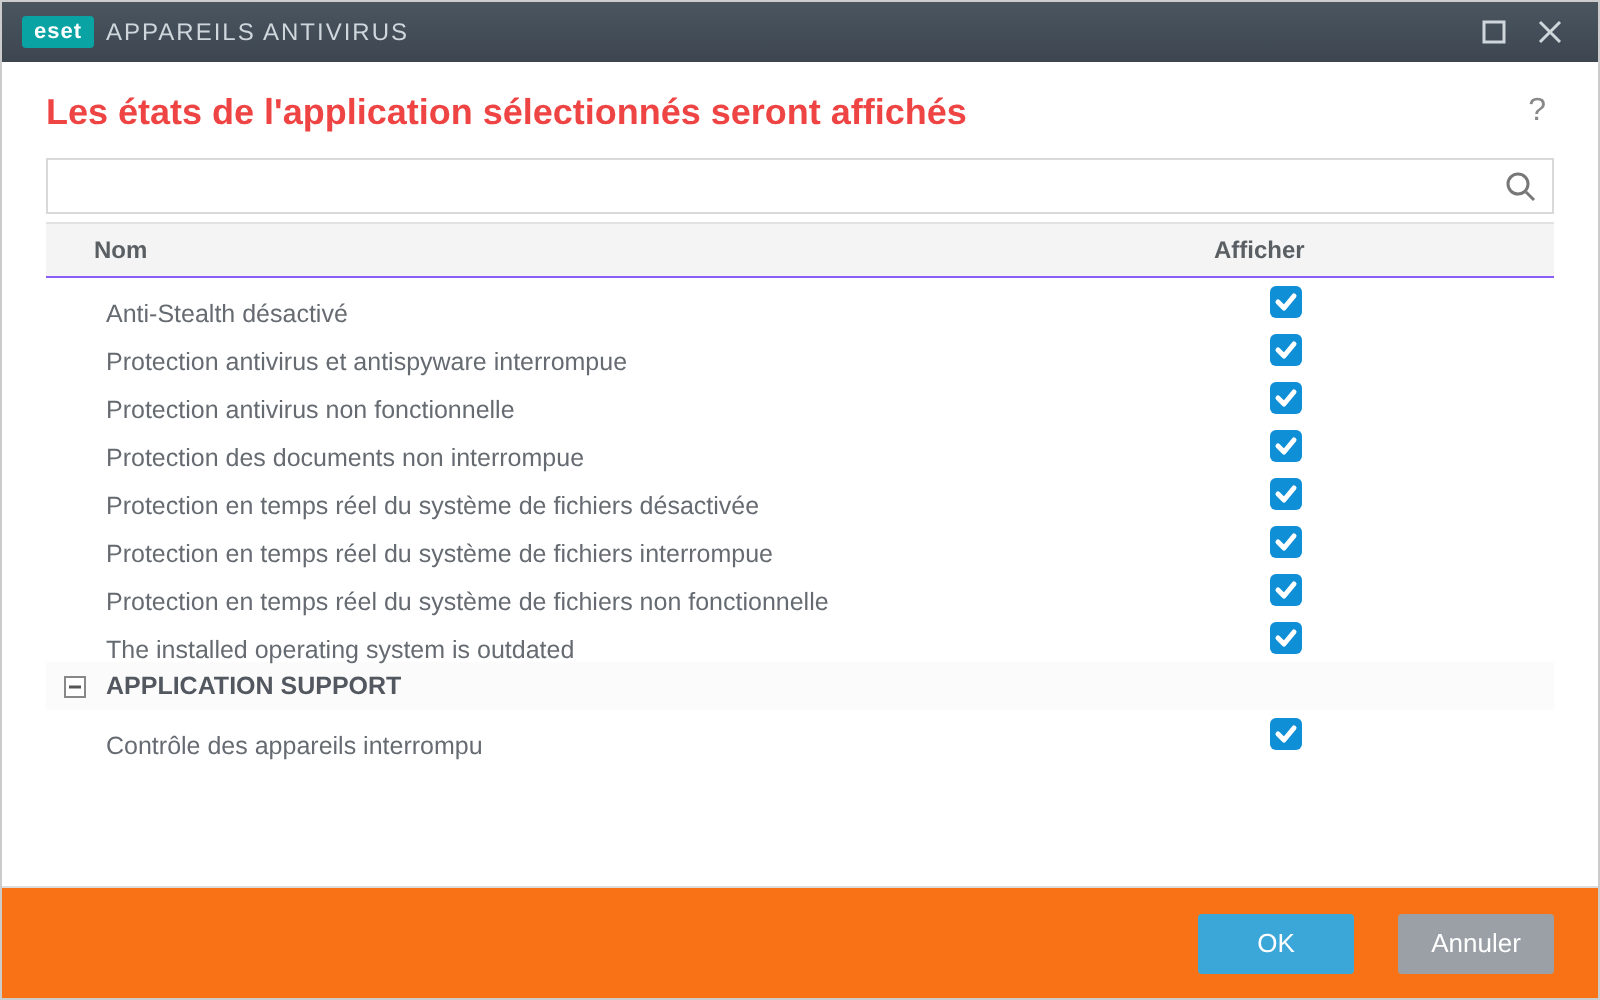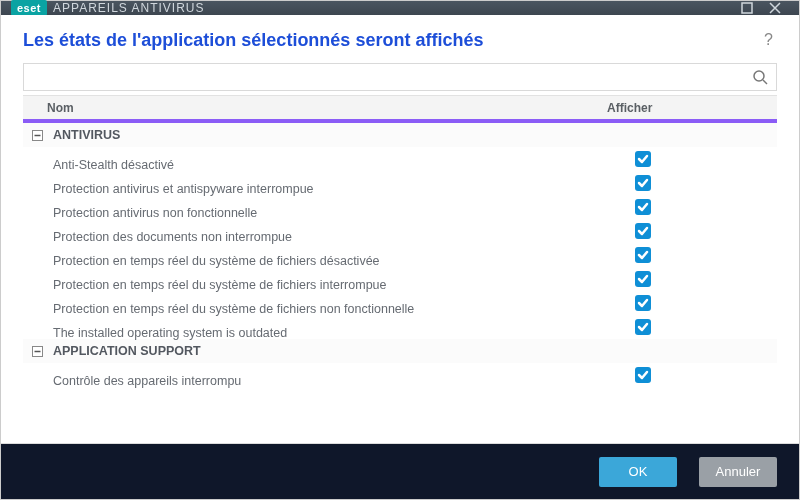--- a/index.html
+++ b/index.html
@@ -1,52 +1,52 @@
 <!DOCTYPE html>
 <html><head>
 <meta charset="utf-8">
 <style>
   * { box-sizing: border-box; margin: 0; padding: 0; }
   html, body { width: 800px; height: 500px; font-family: "Segoe UI", Arial, sans-serif; background: #fff; overflow: hidden; }
   .window { width: 800px; height: 500px; display: flex; flex-direction: column; border: 1px solid #ccc; }
-  .titlebar { height: 14px; background: linear-gradient(#4a5560,#3d4650); display: flex; align-items: center; padding: 0 10px; color: #d8dde2; font-size: 12px; }
+  .titlebar { height: 30px; background: linear-gradient(#4a5560,#3d4650); display: flex; align-items: center; padding: 0 10px; color: #d8dde2; font-size: 12px; }
   .brand { display: inline-flex; align-items: center; gap: 6px; }
   .brand-badge { background: #0aa3a3; color: #fff; font-weight: 700; font-size: 11px; padding: 2px 6px; border-radius: 2px; letter-spacing: 0.5px; }
   .brand-text { letter-spacing: 1px; font-size: 12px; color: #cfd6dc; }
   .titlebar-spacer { flex: 1; }
   .title-btn { width: 28px; height: 30px; display: inline-flex; align-items: center; justify-content: center; color: #cfd6dc; cursor: pointer; }
   .title-btn svg { width: 12px; height: 12px; stroke: #cfd6dc; stroke-width: 1.5; fill: none; }
   .content { flex: 1; background: #fff; padding: 14px 22px 0 22px; display: flex; flex-direction: column; overflow: hidden; }
   .heading-row { display: flex; align-items: center; justify-content: space-between; margin-bottom: 12px;}
-  .heading { font-size: 18px; color: #1d4ed8; font-weight: 600; }
+  .heading { font-size: 18px; color: #ef4444; font-weight: 600; }
   .help { color: #888; font-size: 16px; cursor: pointer; padding: 2px 4px; }
   .searchrow { display: flex; align-items: center; border: 1px solid #d9d9d9; height: 28px; background: #fff; }
   .searchrow input { flex: 1; border: none; outline: none; height: 100%; padding: 0 8px; font-size: 13px; background: transparent; }
   .searchrow .srch { width: 32px; display: flex; align-items: center; justify-content: center; color: #777; cursor: default; }
   .searchrow .srch svg { width: 16px; height: 16px; stroke: #777; stroke-width: 1.5; fill: none; }
   .table-wrap { flex: 1; position: relative; overflow: hidden; margin-top: 4px; }
-  .table-head { display: flex; background: #f4f4f4; border-top: 1px solid #e2e2e2; border-bottom: 4px solid #8b5cf6; height: 28px; align-items: center; }
+  .table-head { display: flex; background: #f4f4f4; border-top: 1px solid #e2e2e2; border-bottom: 1px solid #8b5cf6; height: 28px; align-items: center; }
   .th { font-size: 12px; font-weight: 700; color: #5a5f64; padding: 0 10px; }
   .th-nom { flex: 1; padding-left: 24px; }
   .th-aff { width: 180px; }
   .scroll { position: absolute; top: 28px; bottom: 0; left: 0; right: 0; overflow-y: scroll; }
   .row { display: flex; align-items: center; height: 24px; font-size: 12.5px; color: #5a5f64; }
   .group { font-weight: 700; color: #535860; background: #fbfbfb; }
   .toggle { width: 16px; height: 16px; margin-left: 6px; display: inline-flex; align-items: center; justify-content: center; cursor: pointer; }
   .toggle svg { width: 11px; height: 11px; }
   .label { flex: 1; padding-left: 8px; white-space: nowrap; overflow: hidden; text-overflow: ellipsis; }
   .item .label { padding-left: 30px; color: #666b72; margin-top: 12px; }
   .chkcell { width: 180px; display: flex; align-items: center; }
   .chk { width: 16px; height: 16px; border-radius: 3px; background: #0f8fd6; display: inline-flex; align-items: center; justify-content: center; margin-left: 38px; cursor: pointer; }
   .chk svg { width: 12px; height: 12px; stroke: #fff; stroke-width: 2.5; fill: none; stroke-linecap: round; stroke-linejoin: round; }
   
   .scroll::-webkit-scrollbar { width: 12px; }
   .scroll::-webkit-scrollbar-track { background: #f0f0f0; }
   .scroll::-webkit-scrollbar-thumb { background: #c9c9c9; border: 2px solid #f0f0f0; border-radius: 6px; }
-  .footer { height: 56px; background: #0f172a; border-top: 1px solid #dcdcdc; display: flex; align-items: center; justify-content: flex-end; padding: 0 22px; gap: 10px; }
+  .footer { height: 56px; background: #f97316; border-top: 1px solid #dcdcdc; display: flex; align-items: center; justify-content: flex-end; padding: 0 22px; gap: 10px; }
   .btn { min-width: 78px; height: 30px; border: none; border-radius: 2px; font-size: 13px; cursor: pointer; padding: 0 16px; color: #fff; }
   .btn-primary { background: #3ba7d9; }
   .btn-secondary { background: #9aa0a6; margin-left: 12px; }
 </style>
 </head>
 <body>
 
 <div class="window">
   <div class="titlebar">
     <span class="brand">
@@ -83,117 +83,107 @@
           </svg>
       </span>
     </div>
 
     <div class="table-wrap">
       <div class="table-head">
         <div class="th th-nom">Nom</div>
         <div class="th th-aff">Afficher</div>
       </div>
       <div class="scroll" id="rows">
+          <div class="row item">
+            <span class="label">Anti-Stealth désactivé</span>
+            <span class="chkcell">
+              <span class="chk">
+                <svg viewBox="0 0 12 12">
+                  <path d="M2 6 L5 9 L10 3"></path>
+                </svg>
+              </span>
+            </span>
+          </div>
+          <div class="row item">
+            <span class="label">Protection antivirus et antispyware interrompue</span>
+            <span class="chkcell">
+              <span class="chk">
+                <svg viewBox="0 0 12 12">
+                  <path d="M2 6 L5 9 L10 3"></path>
+                </svg>
+              </span>
+            </span>
+          </div>
+          <div class="row item">
+            <span class="label">Protection antivirus non fonctionnelle</span>
+            <span class="chkcell">
+              <span class="chk">
+                <svg viewBox="0 0 12 12">
+                  <path d="M2 6 L5 9 L10 3"></path>
+                </svg>
+              </span>
+            </span>
+          </div>
+          <div class="row item">
+            <span class="label">Protection des documents non interrompue</span>
+            <span class="chkcell">
+              <span class="chk">
+                <svg viewBox="0 0 12 12">
+                  <path d="M2 6 L5 9 L10 3"></path>
+                </svg>
+              </span>
+            </span>
+          </div>
+          <div class="row item">
+            <span class="label">Protection en temps réel du système de fichiers désactivée</span>
+            <span class="chkcell">
+              <span class="chk">
+                <svg viewBox="0 0 12 12">
+                  <path d="M2 6 L5 9 L10 3"></path>
+                </svg>
+              </span>
+            </span>
+          </div>
+          <div class="row item">
+            <span class="label">Protection en temps réel du système de fichiers interrompue</span>
+            <span class="chkcell">
+              <span class="chk">
+                <svg viewBox="0 0 12 12">
+                  <path d="M2 6 L5 9 L10 3"></path>
+                </svg>
+              </span>
+            </span>
+          </div>
+          <div class="row item">
+            <span class="label">Protection en temps réel du système de fichiers non fonctionnelle</span>
+            <span class="chkcell">
+              <span class="chk">
+                <svg viewBox="0 0 12 12">
+                  <path d="M2 6 L5 9 L10 3"></path>
+                </svg>
+              </span>
+            </span>
+          </div>
+          <div class="row item">
+            <span class="label">The installed operating system is outdated</span>
+            <span class="chkcell">
+              <span class="chk">
+                <svg viewBox="0 0 12 12">
+                  <path d="M2 6 L5 9 L10 3"></path>
+                </svg>
+              </span>
+            </span>
+          </div>
           <div class="row group">
             <span class="toggle">
               <svg viewBox="0 0 11 11">
                 <rect x="0.5" y="0.5" width="10" height="10" fill="#fff" stroke="#888"></rect>
                 <line x1="2.5" y1="5.5" x2="8.5" y2="5.5" stroke="#555" stroke-width="1.5"></line>
               </svg>
             </span>
-            <span class="label">ANTIVIRUS</span>
-            <span class="chkcell"></span>
-          </div>
-          <div class="row item">
-            <span class="label">Anti-Stealth désactivé</span>
-            <span class="chkcell">
-              <span class="chk">
-                <svg viewBox="0 0 12 12">
-                  <path d="M2 6 L5 9 L10 3"></path>
-                </svg>
-              </span>
-            </span>
-          </div>
-          <div class="row item">
-            <span class="label">Protection antivirus et antispyware interrompue</span>
-            <span class="chkcell">
-              <span class="chk">
-                <svg viewBox="0 0 12 12">
-                  <path d="M2 6 L5 9 L10 3"></path>
-                </svg>
-              </span>
-            </span>
-          </div>
-          <div class="row item">
-            <span class="label">Protection antivirus non fonctionnelle</span>
-            <span class="chkcell">
-              <span class="chk">
-                <svg viewBox="0 0 12 12">
-                  <path d="M2 6 L5 9 L10 3"></path>
-                </svg>
-              </span>
-            </span>
-          </div>
-          <div class="row item">
-            <span class="label">Protection des documents non interrompue</span>
-            <span class="chkcell">
-              <span class="chk">
-                <svg viewBox="0 0 12 12">
-                  <path d="M2 6 L5 9 L10 3"></path>
-                </svg>
-              </span>
-            </span>
-          </div>
-          <div class="row item">
-            <span class="label">Protection en temps réel du système de fichiers désactivée</span>
-            <span class="chkcell">
-              <span class="chk">
-                <svg viewBox="0 0 12 12">
-                  <path d="M2 6 L5 9 L10 3"></path>
-                </svg>
-              </span>
-            </span>
-          </div>
-          <div class="row item">
-            <span class="label">Protection en temps réel du système de fichiers interrompue</span>
-            <span class="chkcell">
-              <span class="chk">
-                <svg viewBox="0 0 12 12">
-                  <path d="M2 6 L5 9 L10 3"></path>
-                </svg>
-              </span>
-            </span>
-          </div>
-          <div class="row item">
-            <span class="label">Protection en temps réel du système de fichiers non fonctionnelle</span>
-            <span class="chkcell">
-              <span class="chk">
-                <svg viewBox="0 0 12 12">
-                  <path d="M2 6 L5 9 L10 3"></path>
-                </svg>
-              </span>
-            </span>
-          </div>
-          <div class="row item">
-            <span class="label">The installed operating system is outdated</span>
-            <span class="chkcell">
-              <span class="chk">
-                <svg viewBox="0 0 12 12">
-                  <path d="M2 6 L5 9 L10 3"></path>
-                </svg>
-              </span>
-            </span>
-          </div>
-          <div class="row group">
-            <span class="toggle">
-              <svg viewBox="0 0 11 11">
-                <rect x="0.5" y="0.5" width="10" height="10" fill="#fff" stroke="#888"></rect>
-                <line x1="2.5" y1="5.5" x2="8.5" y2="5.5" stroke="#555" stroke-width="1.5"></line>
-              </svg>
-            </span>
             <span class="label">APPLICATION SUPPORT</span>
             <span class="chkcell"></span>
           </div>
           <div class="row item">
             <span class="label">Contrôle des appareils interrompu</span>
             <span class="chkcell">
               <span class="chk">
                 <svg viewBox="0 0 12 12">
                   <path d="M2 6 L5 9 L10 3"></path>
                 </svg>

